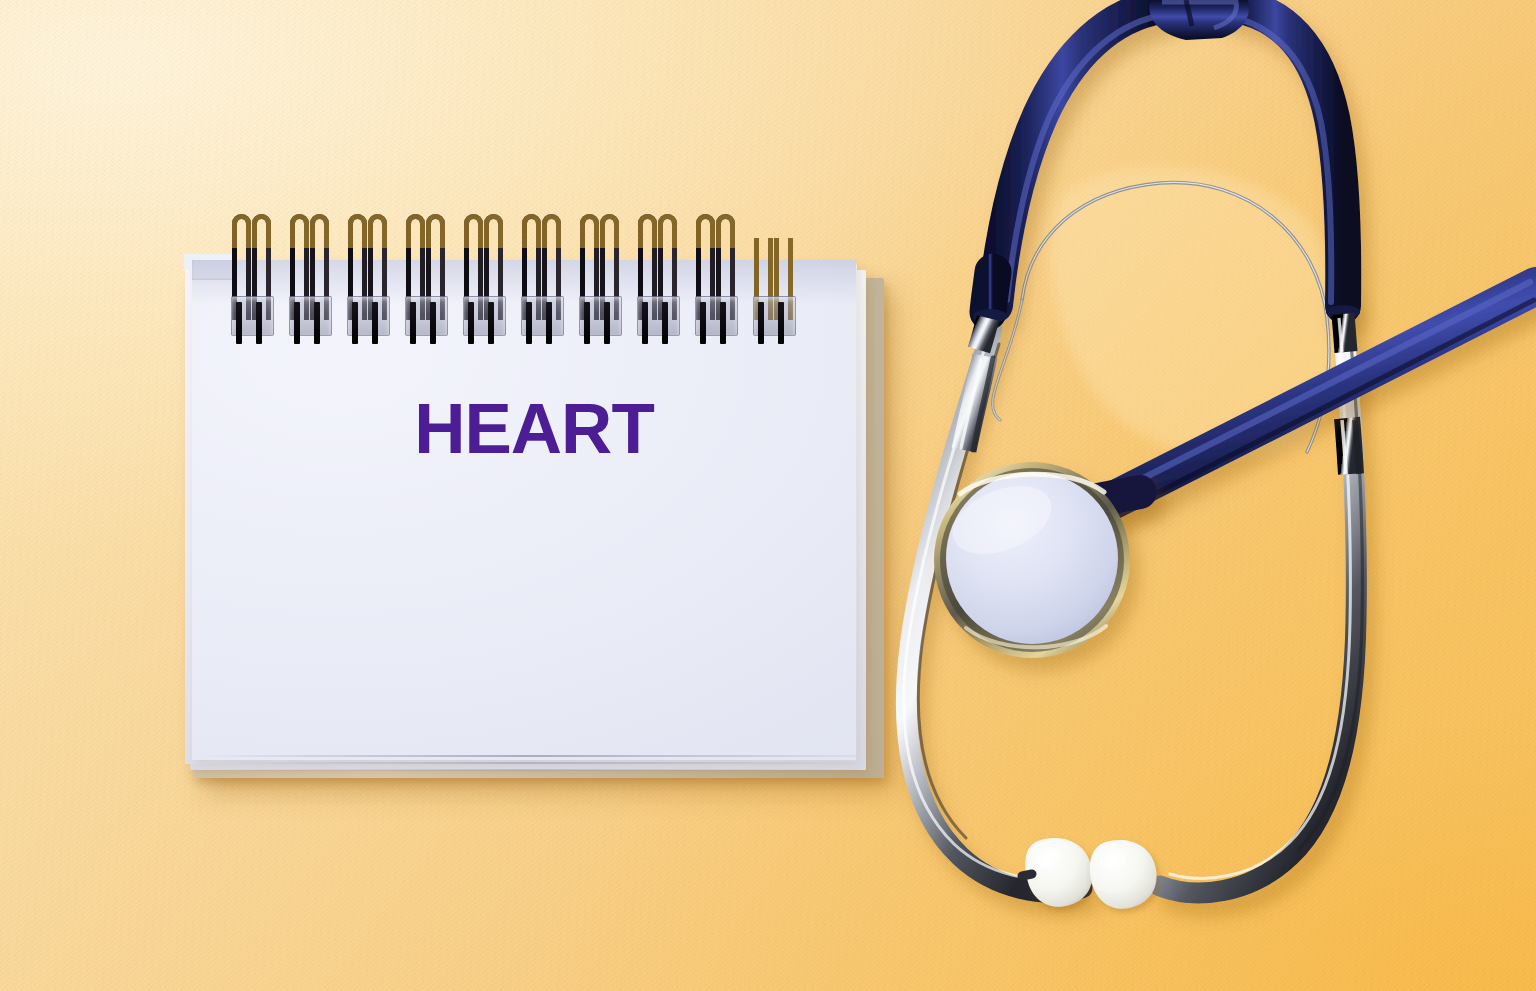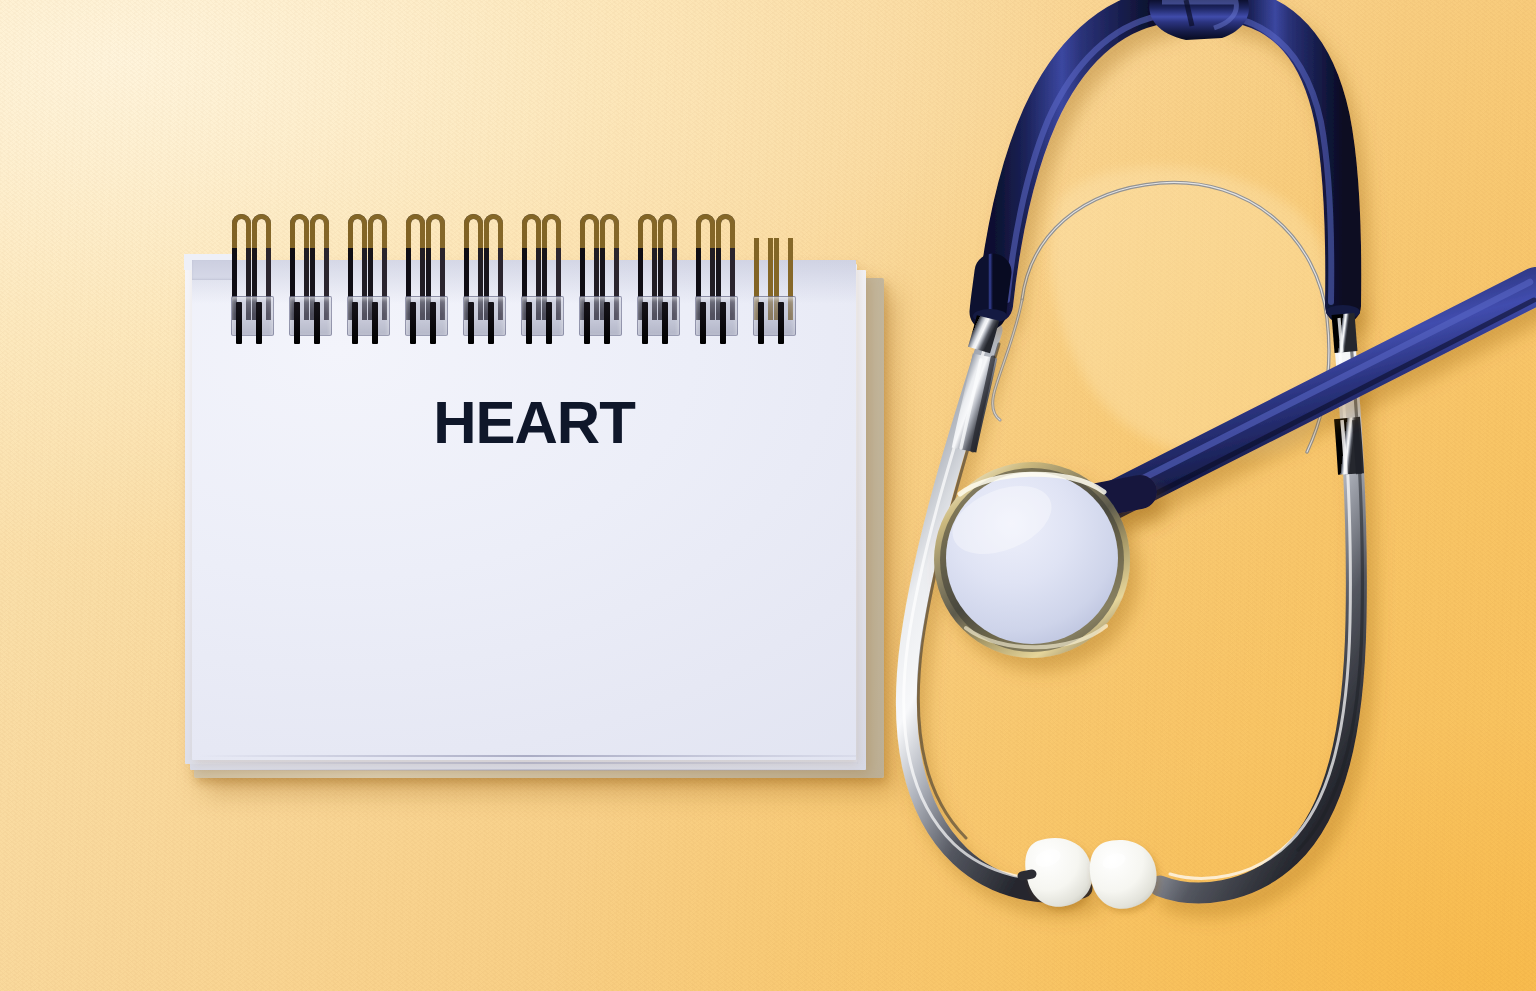--- a/index.html
+++ b/index.html
@@ -78,23 +78,23 @@
   
   .edge {
     position:absolute; height:2px;
     background:linear-gradient(90deg, rgba(170,172,195,.0), rgba(150,152,180,.75), rgba(170,172,195,.15));
   }
 
   
   #note-text {
     position:absolute; left:58px; top:140px; width:600px;
     text-align:center;
-    color:#0f172a;
+    color:#4c1d95;
     font-weight:bold;
-    font-size:60px;
+    font-size:71px;
     line-height:1.03;
     letter-spacing:-1px;
     font-family:"Liberation Sans", sans-serif;
     -webkit-font-smoothing:antialiased;
   }
   #note-text .l2 { letter-spacing:-2px; }
 
   
   #spiral { position:absolute; left:176px; top:210px; width:700px; height:140px; }
   .coil { position:absolute; top:0; width:48px; height:135px; }

